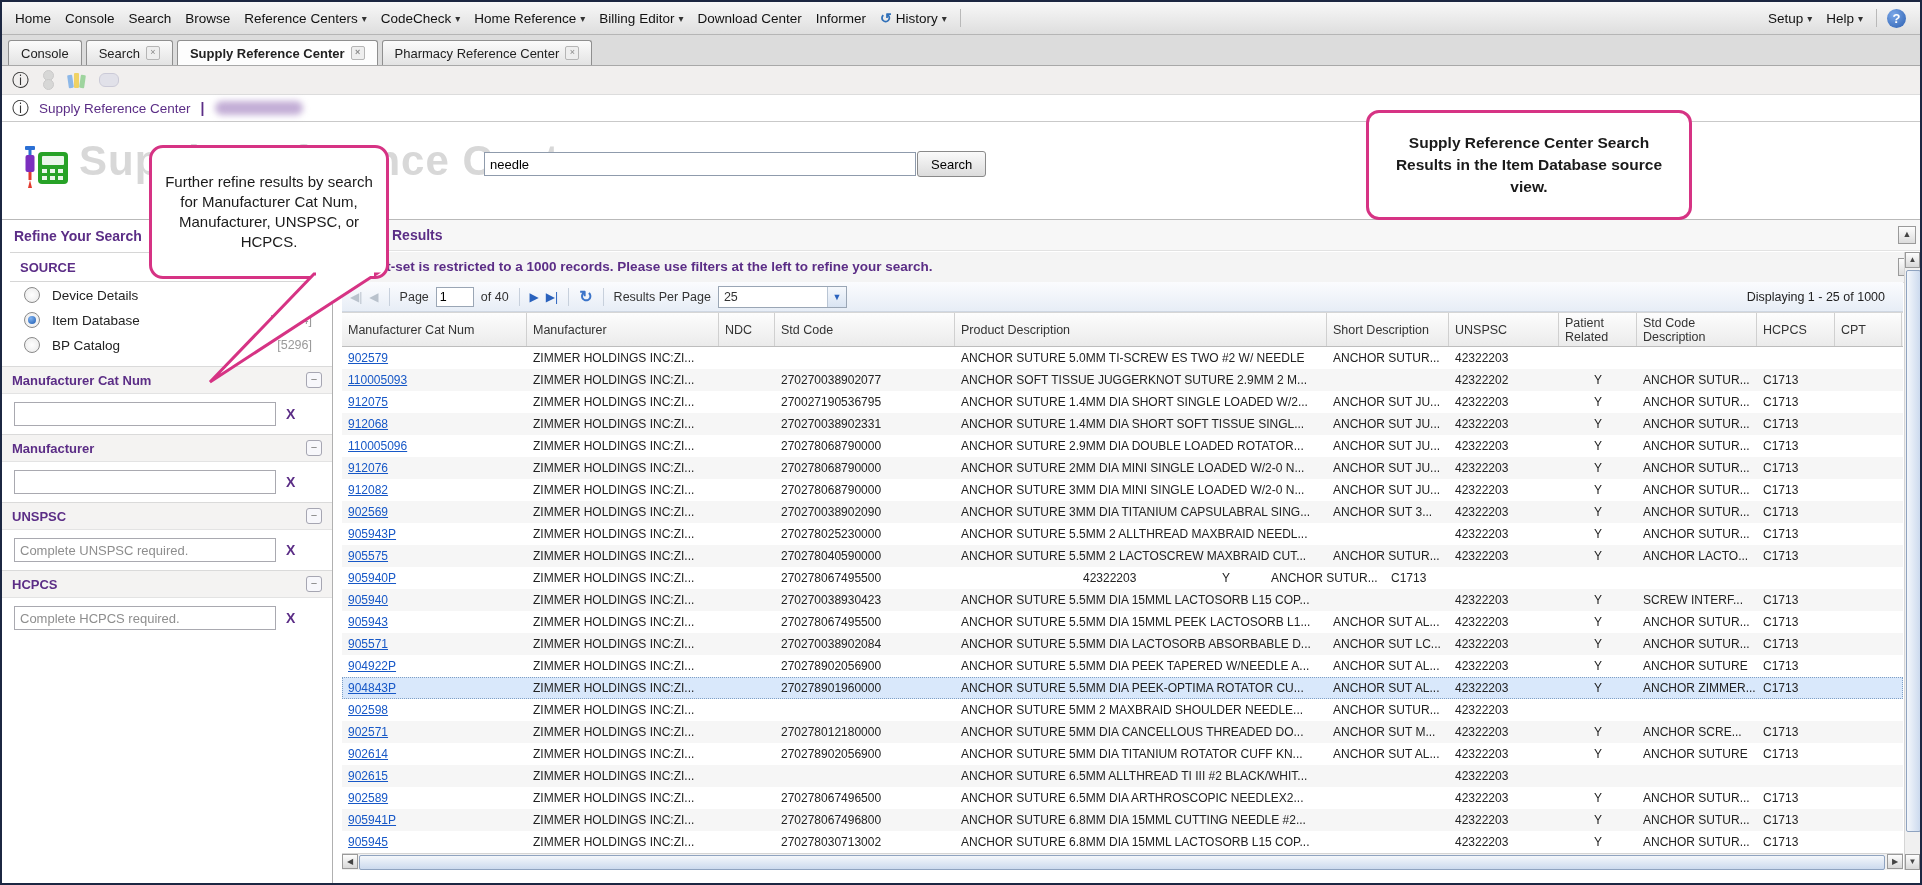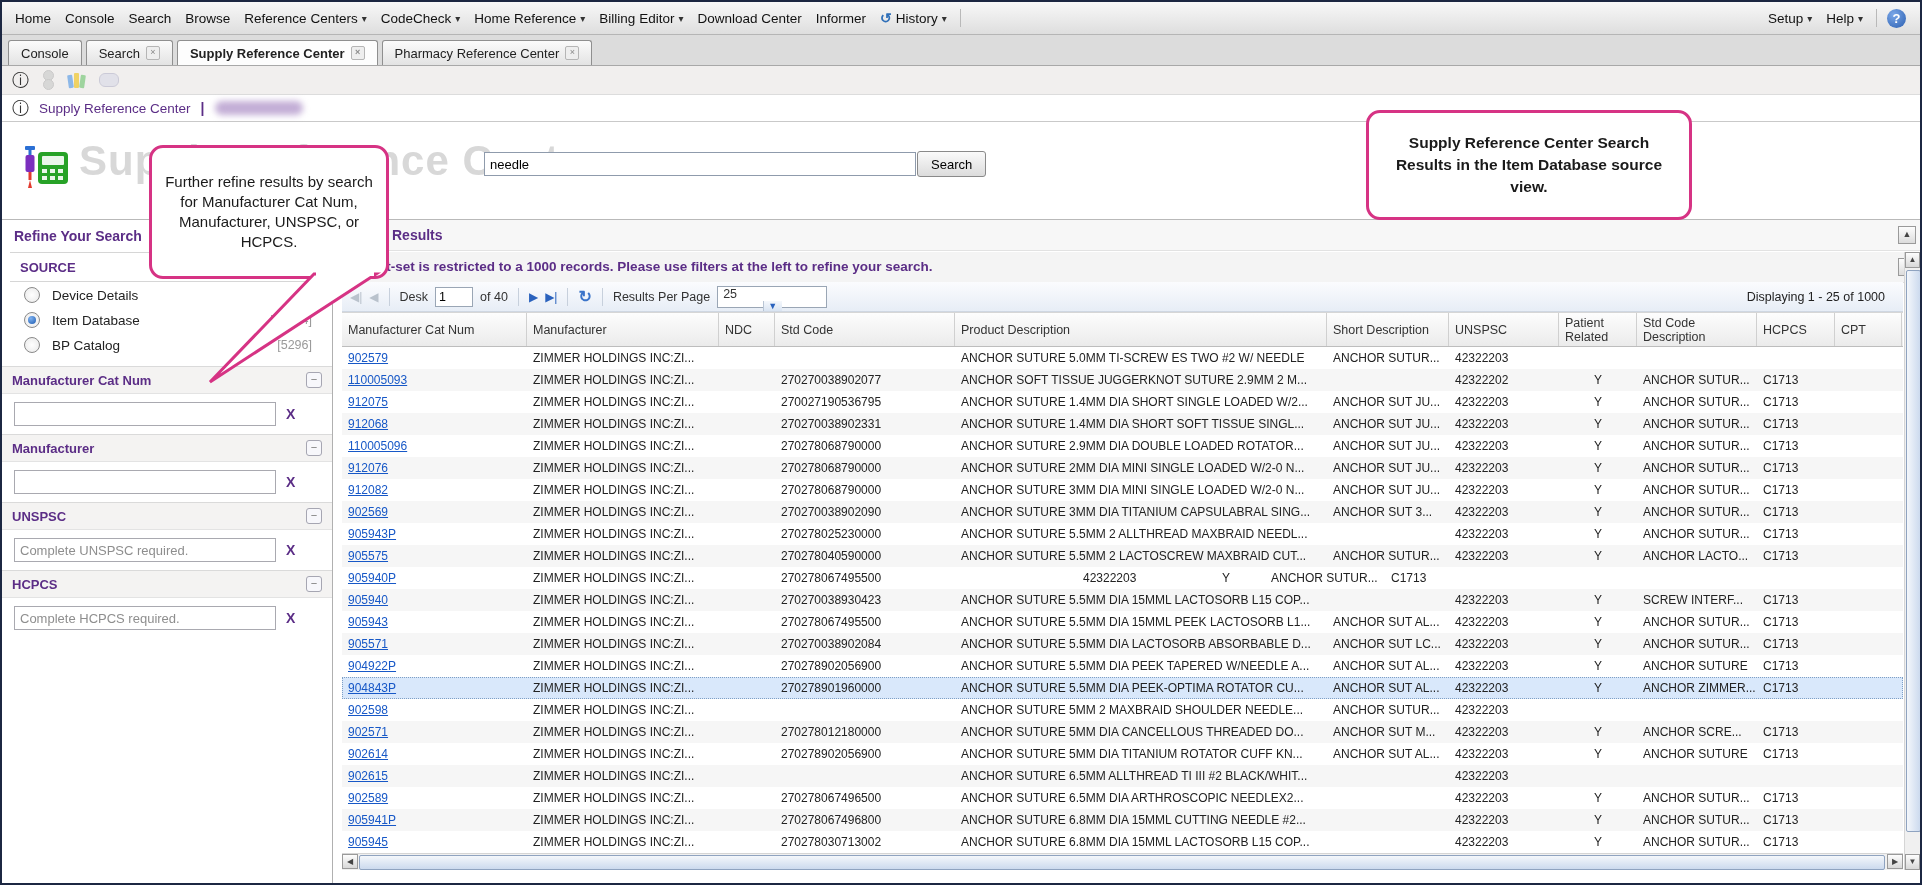--- a/index.html
+++ b/index.html
@@ -44,21 +44,21 @@
   
   .header-band{position:absolute;left:0;top:120px;width:100%;height:97px;background:#fff;}
   .logo{position:absolute;left:20px;top:22px;}
   .watermark{position:absolute;left:77px;top:15px;font-size:42px;font-weight:bold;color:#d8d8d8;letter-spacing:1px;white-space:nowrap;}
   .search-input{position:absolute;left:482px;top:30px;width:420px;height:22px;border:1px solid #8f9bac;font-size:13px;padding:0 5px;font-family:"Liberation Sans",sans-serif;}
   .search-btn{position:absolute;left:915px;top:29px;height:26px;padding:0 13px;border:1px solid #8a8a8a;border-radius:3px;background:linear-gradient(#fafafa,#dcdcdc);font-size:13px;font-family:"Liberation Sans",sans-serif;}
 
   
   .callout{position:absolute;background:#fff;border:3px solid #d63384;border-radius:14px;box-sizing:border-box;z-index:41;display:flex;align-items:center;justify-content:center;text-align:center;color:#1a1a1a;}
   .callout-refine{left:147px;top:143px;width:240px;height:134px;font-size:15px;padding:10px 12px;line-height:1.35;}
-  .callout-results{left:1364px;top:108px;width:326px;height:110px;font-size:15.5px;font-weight:bold;padding:10px 26px;line-height:1.4;}
+  .callout-results{left:1364px;top:108px;width:326px;height:110px;font-size:15.5px;font-weight:bold;padding:10px 26px;line-height:1.4;border-radius:13px;}
   .callout-tail{position:absolute;left:180px;top:268px;z-index:42;}
 
   
   .content{position:absolute;left:0;top:217px;width:100%;height:664px;border-top:1px solid #b9b9b9;background:#fff;}
   .v-divider{position:absolute;left:330px;top:0;width:1px;height:664px;background:#b0b0b0;}
 
   
   .left-panel{position:absolute;left:0;top:0;width:330px;height:664px;}
   .refine-title{position:absolute;left:12px;top:8px;font-size:14px;font-weight:bold;color:#5b2d86;}
   .source-box{position:absolute;left:8px;top:32px;width:312px;border-top:1px solid #d6d6d6;}
@@ -83,21 +83,21 @@
   .warning-row{position:absolute;left:0;top:32px;width:100%;height:30px;background:#f4f4f4;border-bottom:1px solid #ddd;}
   .warning-text{position:absolute;left:12px;top:7px;font-size:13.5px;font-weight:bold;color:#5b2d86;white-space:nowrap;}
   .mini-up{position:absolute;right:4px;top:6px;width:16px;height:16px;border:1px solid #9a9a9a;background:linear-gradient(#fdfdfd,#dcdcdc);color:#444;font-size:9px;line-height:15px;text-align:center;}
   .pager-row{position:absolute;left:0;top:62px;width:1561px;height:30px;background:linear-gradient(#fbfcfe,#e7edf6);border-bottom:1px solid #cfd7e2;display:flex;align-items:center;gap:7px;padding:0 8px;box-sizing:border-box;font-size:12.5px;color:#333;}
   .pg-btn{font-size:12px;}
   .pg-btn.disabled{color:#b9c2cc;}
   .pg-btn.on{color:#2a62bd;}
   .pg-sep{width:1px;height:18px;background:#c7d0dc;margin:0 3px;}
   .page-input{width:30px;height:18px;border:1px solid #9aa6b5;font-size:12.5px;text-align:left;padding:0 3px;font-family:"Liberation Sans",sans-serif;}
   .refresh{color:#3b74c9;font-size:16px;font-weight:bold;}
-  .rpp-combo{display:flex;align-items:center;border:1px solid #9aa6b5;background:#fff;height:20px;flex-direction:column;}
+  .rpp-combo{display:flex;align-items:center;border:1px solid #9aa6b5;background:#fff;height:20px;}
   .rpp-value{width:98px;font-size:12.5px;padding:0 5px;}
   .rpp-trigger{width:18px;height:100%;background:linear-gradient(#f5f8fc,#d9e4f2);border-left:1px solid #b9c5d4;color:#2a62bd;font-size:9px;display:flex;align-items:center;justify-content:center;}
   .displaying{margin-left:auto;color:#222;font-size:12.5px;padding-right:10px;}
 
   
   .grid{position:absolute;left:0;top:92px;width:1561px;}
   .grid-head{display:flex;height:35px;border-bottom:1px solid #bdbdbd;background:linear-gradient(#fdfdfd,#ebebeb);border-top:1px solid #d6d6d6;box-sizing:border-box;}
   .gh-cell{box-sizing:border-box;border-right:1px solid #d0d0d0;font-size:12.5px;color:#333;padding:2px 6px;display:flex;align-items:center;overflow:hidden;}
   .grid-body .g-row{display:flex;height:22px;background:#fff;}
   .grid-body .g-row.alt{background:#f6f6f6;}
@@ -315,21 +315,21 @@
       </div>
       <div class="warning-row">
         <span class="warning-text">result-set is restricted to a 1000 records. Please use filters at the left to refine your search.</span>
         <span class="mini-up">▲</span>
       </div>
 
       <div class="pager-row">
         <span class="pg-btn disabled">◀|</span>
         <span class="pg-btn disabled">◀</span>
         <span class="pg-sep"></span>
-        <span>Desk</span>
+        <span>Page</span>
         <input class="page-input" value="1" style="">
         <span>of 40</span>
         <span class="pg-sep"></span>
         <span class="pg-btn on">▶</span>
         <span class="pg-btn on">▶|</span>
         <span class="pg-sep"></span>
         <span class="refresh">↻</span>
         <span class="pg-sep"></span>
         <span>Results Per Page</span>
         <span class="rpp-combo">

